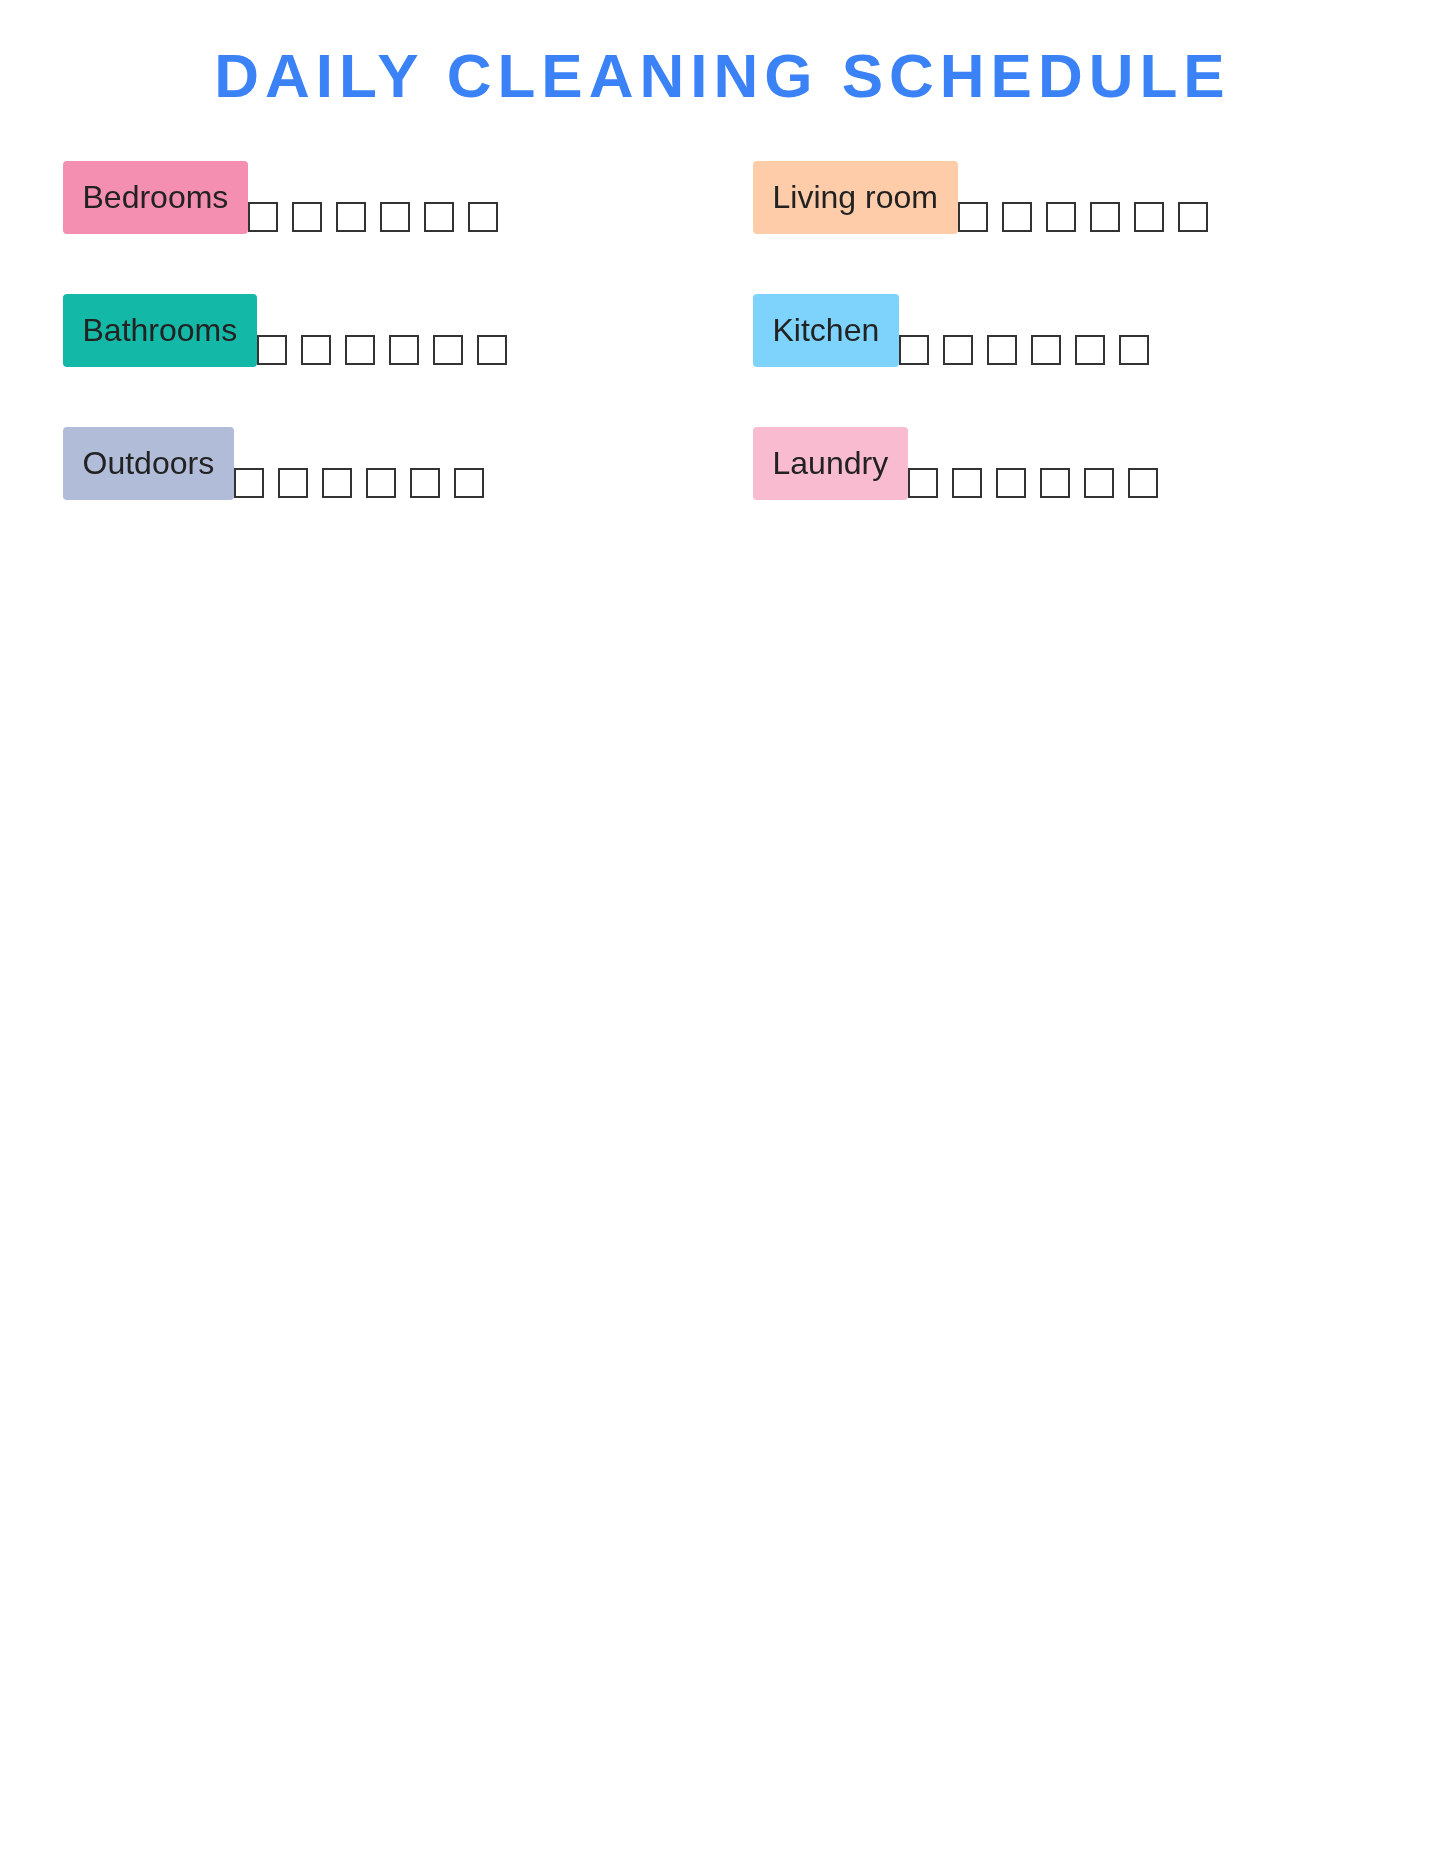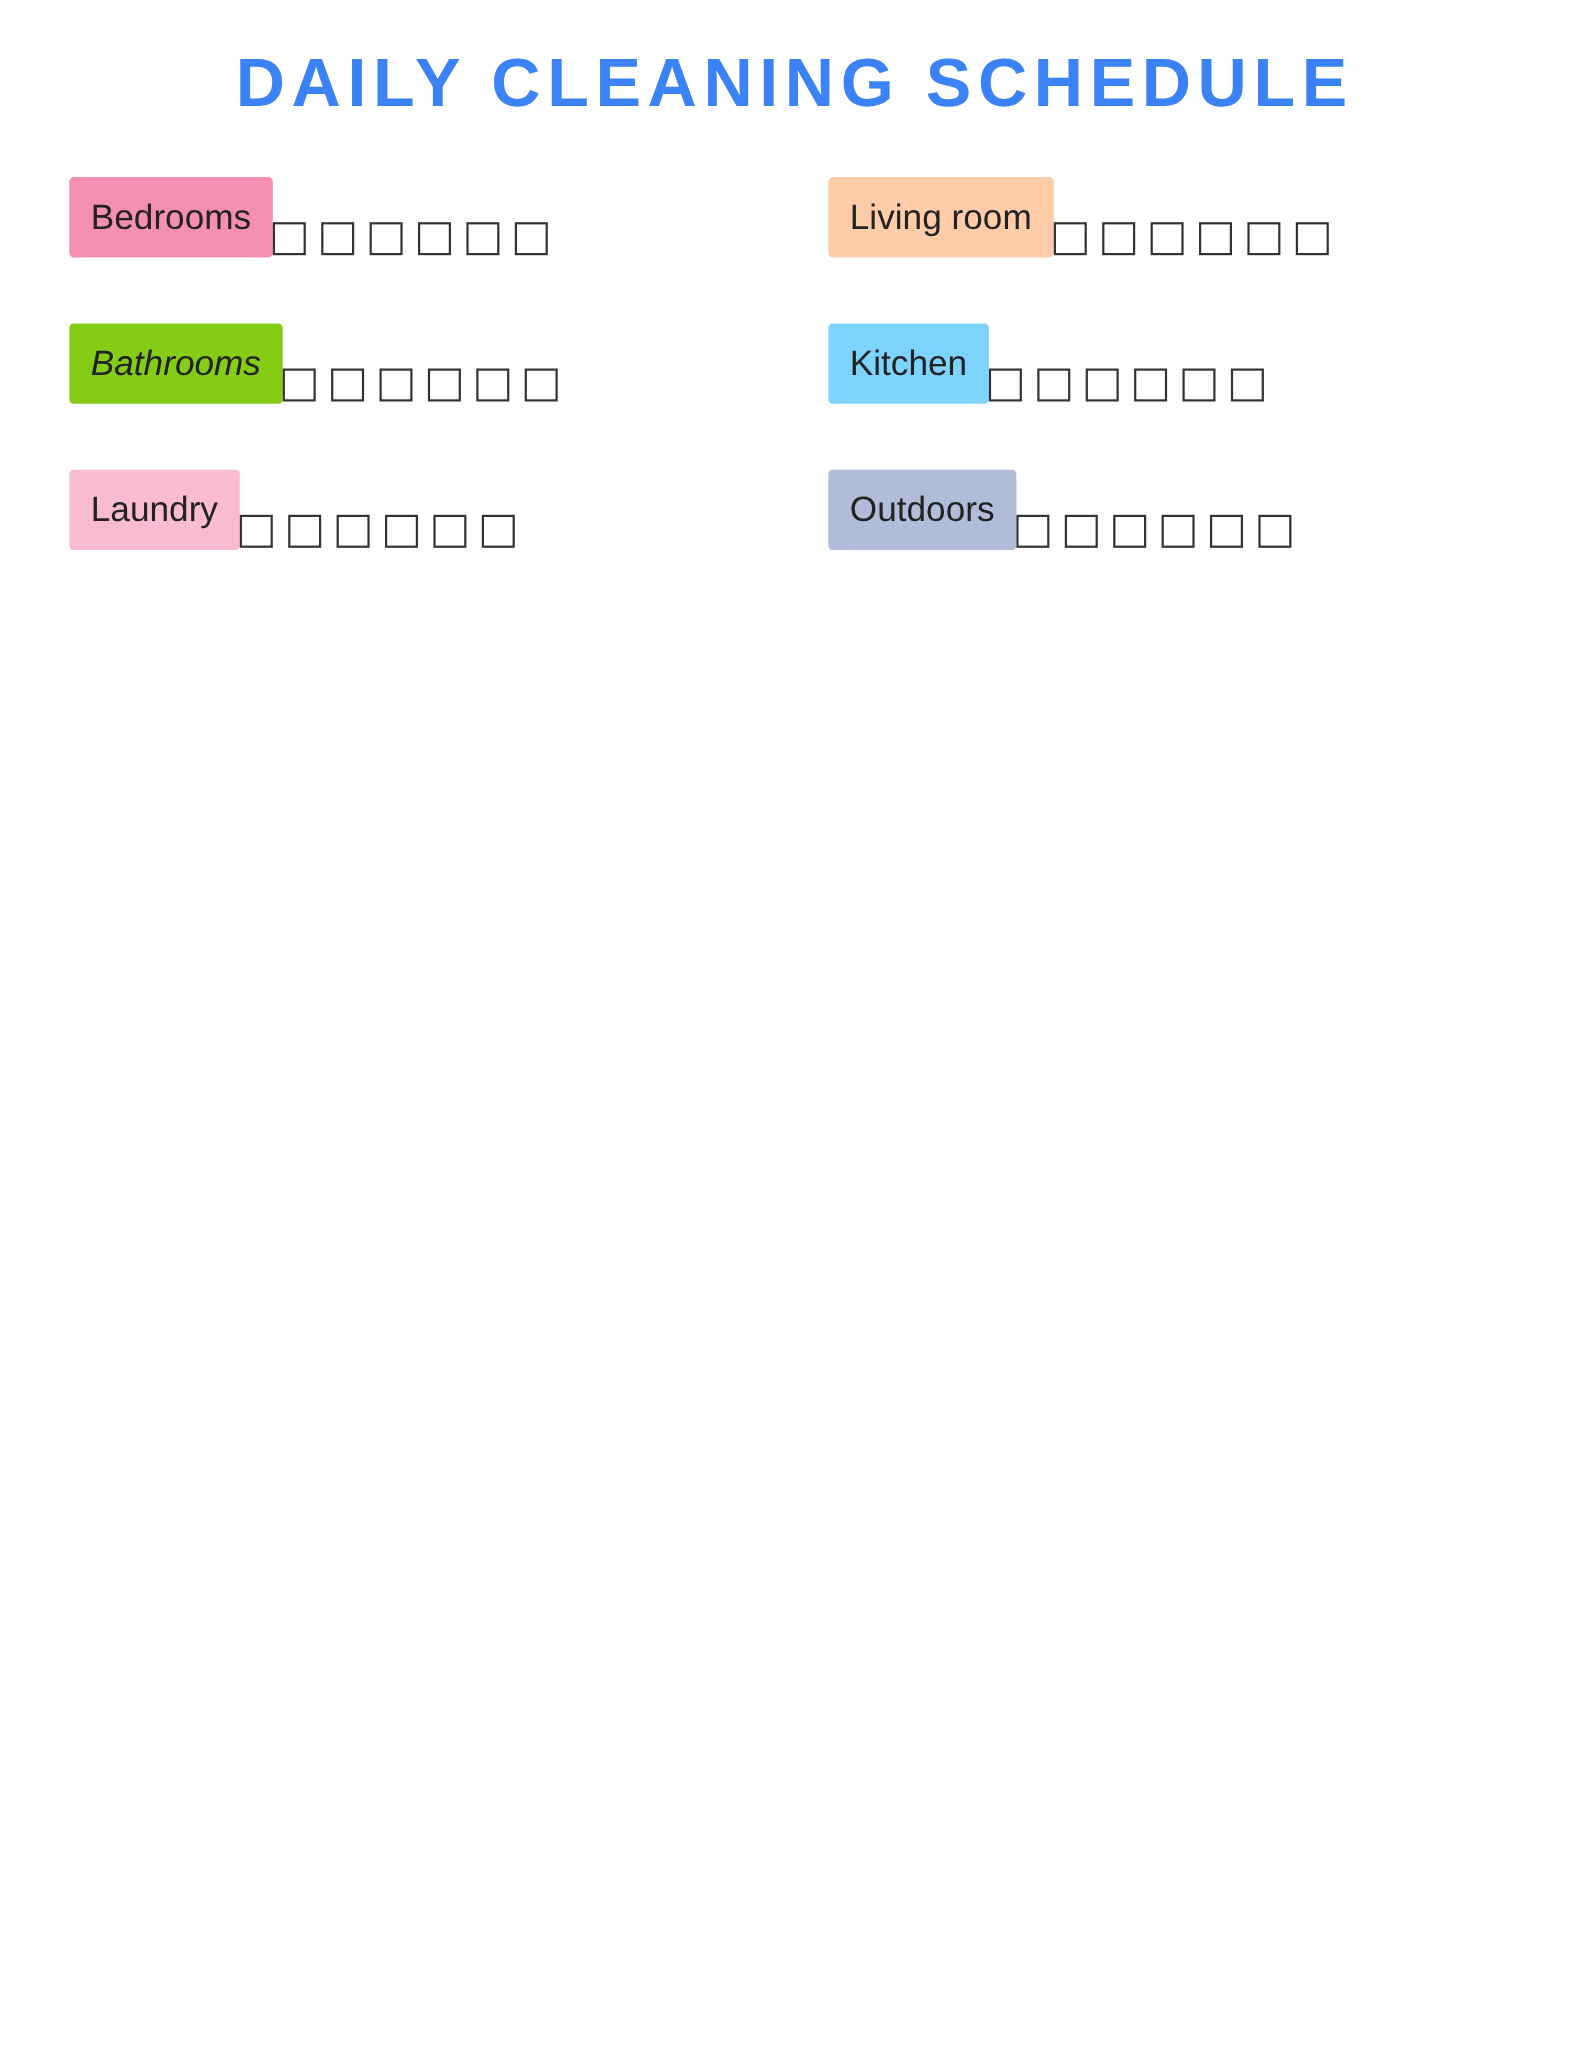--- a/index.html
+++ b/index.html
@@ -57,22 +57,21 @@
 
     .section-header.bedrooms {
       background-color: #f48fb1;
     }
 
     .section-header.living-room {
       background-color: #ffccaa;
     }
 
     .section-header.bathrooms {
-      background-color: #84cc16;
-      font-style: italic;
+      background-color: #14b8a6;
     }
 
     .section-header.kitchen {
       background-color: #7dd3fc;
       text-align: center;
     }
 
     .section-header.outdoors {
       background-color: #b0bcd8;
     }
@@ -212,48 +211,48 @@
         <div class="checklist-item">
           <div class="checkbox"></div>
           <div class="checklist-line"></div>
         </div>
         <div class="checklist-item">
           <div class="checkbox"></div>
           <div class="checklist-line"></div>
         </div>
       </div>
       <div class="section">
+        <div class="section-header outdoors">Outdoors</div>
+        <div class="checklist-item">
+          <div class="checkbox"></div>
+          <div class="checklist-line"></div>
+        </div>
+        <div class="checklist-item">
+          <div class="checkbox"></div>
+          <div class="checklist-line"></div>
+        </div>
+        <div class="checklist-item">
+          <div class="checkbox"></div>
+          <div class="checklist-line"></div>
+        </div>
+        <div class="checklist-item">
+          <div class="checkbox"></div>
+          <div class="checklist-line"></div>
+        </div>
+        <div class="checklist-item">
+          <div class="checkbox"></div>
+          <div class="checklist-line"></div>
+        </div>
+        <div class="checklist-item">
+          <div class="checkbox"></div>
+          <div class="checklist-line"></div>
+        </div>
+      </div>
+      <div class="section">
         <div class="section-header laundry">Laundry</div>
-        <div class="checklist-item">
-          <div class="checkbox"></div>
-          <div class="checklist-line"></div>
-        </div>
-        <div class="checklist-item">
-          <div class="checkbox"></div>
-          <div class="checklist-line"></div>
-        </div>
-        <div class="checklist-item">
-          <div class="checkbox"></div>
-          <div class="checklist-line"></div>
-        </div>
-        <div class="checklist-item">
-          <div class="checkbox"></div>
-          <div class="checklist-line"></div>
-        </div>
-        <div class="checklist-item">
-          <div class="checkbox"></div>
-          <div class="checklist-line"></div>
-        </div>
-        <div class="checklist-item">
-          <div class="checkbox"></div>
-          <div class="checklist-line"></div>
-        </div>
-      </div>
-      <div class="section">
-        <div class="section-header outdoors">Outdoors</div>
         <div class="checklist-item">
           <div class="checkbox"></div>
           <div class="checklist-line"></div>
         </div>
         <div class="checklist-item">
           <div class="checkbox"></div>
           <div class="checklist-line"></div>
         </div>
         <div class="checklist-item">
           <div class="checkbox"></div>

